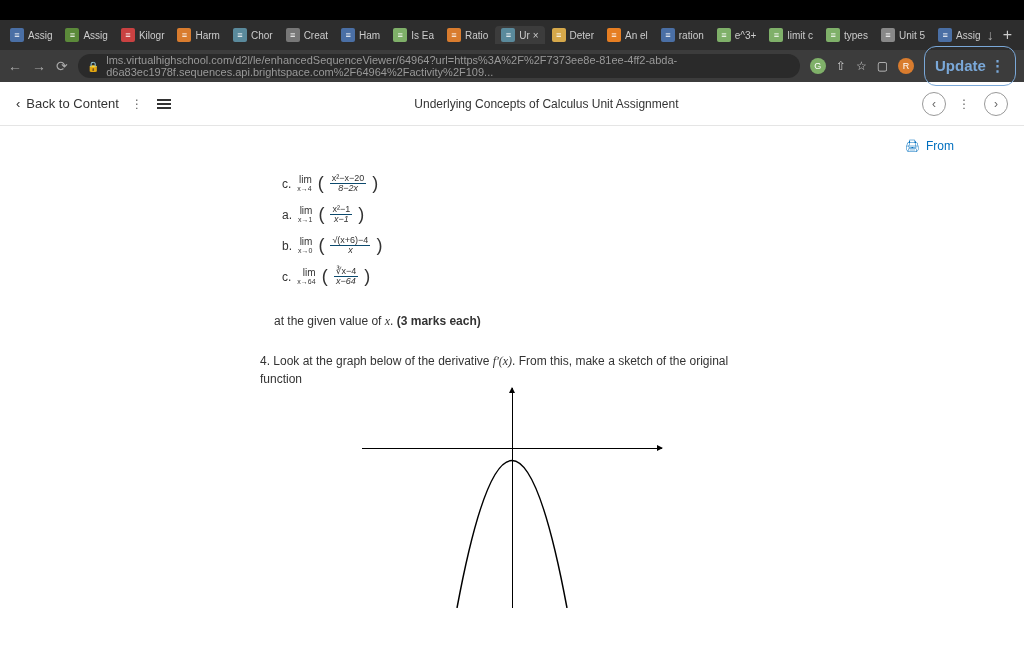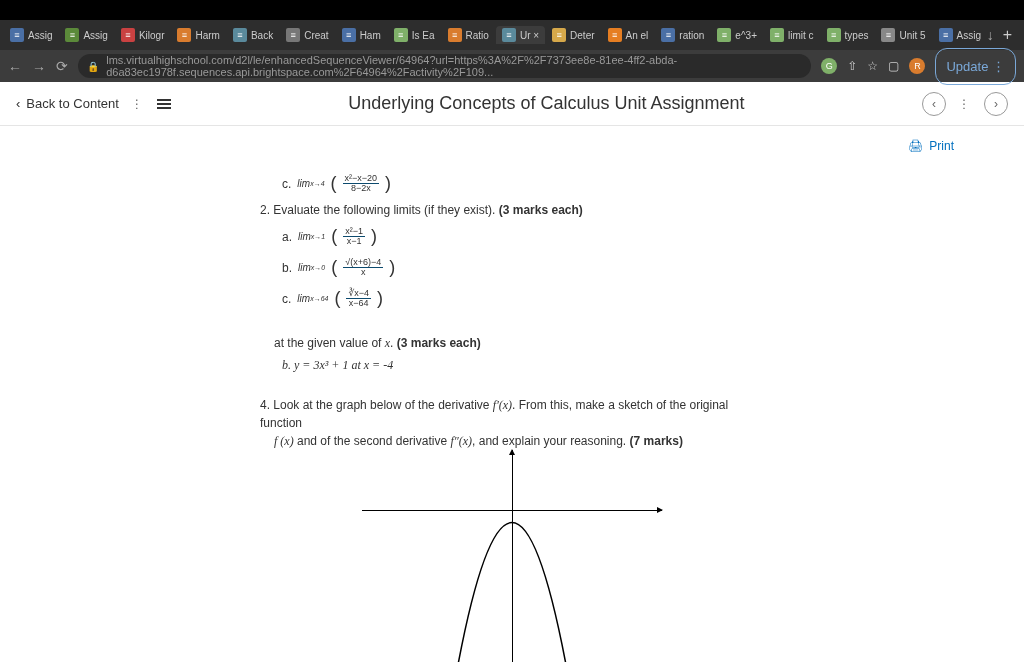--- a/index.html
+++ b/index.html
@@ -11,42 +11,42 @@
 .tab.active { background: #3c3c3c; }
 .tab-ico { width: 14px; height: 14px; border-radius: 2px; display: flex; align-items: center; justify-content: center; font-size: 9px; color: #fff; flex-shrink: 0; }
 .tab-add { color: #ccc; font-size: 16px; padding: 0 8px; cursor: pointer; }
 
 .url-bar { background: #3c3c3c; height: 32px; display: flex; align-items: center; padding: 0 8px; gap: 10px; }
 .nav-btn { color: #aaa; font-size: 14px; cursor: pointer; user-select: none; }
 .url-field { flex: 1; background: #2a2a2a; border-radius: 14px; height: 24px; display: flex; align-items: center; padding: 0 10px; gap: 6px; color: #999; font-size: 11px; overflow: hidden; }
 .lock-ico { color: #999; font-size: 10px; }
 .url-actions { display: flex; align-items: center; gap: 10px; }
 .url-act { color: #ccc; font-size: 12px; cursor: pointer; }
-.update-btn { background: transparent; border: 1px solid #7aa8d8; border-radius: 12px; padding: 10px 10px; color: #7aa8d8; font-size: 13px; cursor: pointer; }
+.update-btn { background: transparent; border: 1px solid #7aa8d8; border-radius: 12px; padding: 10px 10px; color: #7aa8d8; font-size: 15px; cursor: pointer; font-weight: bold; }
 .icon-circle { width: 16px; height: 16px; border-radius: 50%; display: flex; align-items: center; justify-content: center; font-size: 9px; }
 
 .content-bar { height: 44px; background: #fff; border-bottom: 1px solid #e5e5e5; display: flex; align-items: center; padding: 0 16px; gap: 12px; }
 .back-link { color: #333; font-size: 13px; display: flex; align-items: center; gap: 6px; cursor: pointer; }
 .ham { display: flex; flex-direction: column; gap: 2px; cursor: pointer; }
 .ham span { width: 14px; height: 2px; background: #333; }
-.page-title { flex: 1; text-align: center; color: #333; font-size: 18px; }
+.page-title { flex: 1; text-align: center; color: #333; font-size: 12px; }
 .nav-circ { border: 1px solid #999; border-radius: 50%; width: 24px; height: 24px; display: flex; align-items: center; justify-content: center; color: #666; font-size: 12px; cursor: pointer; }
 .dots { color: #666; letter-spacing: 2px; font-size: 12px; cursor: pointer; }
 
 .print-row { height: 40px; display: flex; align-items: center; justify-content: flex-end; padding-right: 70px; }
 .print-btn { color: #006fbf; font-size: 12px; display: flex; align-items: center; gap: 6px; cursor: pointer; }
 
 .doc { padding: 0 260px 20px 260px; color: #333; font-size: 12px; line-height: 1.5; }
 .q { margin-bottom: 22px; }
 .sub { margin-left: 22px; margin-top: 4px; }
 .sub-item { display: flex; align-items: center; gap: 6px; margin-bottom: 4px; }
 .frac { display: inline-flex; flex-direction: column; align-items: center; font-size: 9px; line-height: 1; vertical-align: middle; }
 .frac .top { border-bottom: 1px solid #0c4a6e; padding: 0 2px; }
-.frac .bot { padding: 0 2px; }
-.lim { display: inline-flex; flex-direction: row; align-items: center; font-size: 10px; line-height: 1; vertical-align: middle; font-style: italic; }
+.frac .bot { padding: 0 2px; font-style: italic; }
+.lim { display: inline-flex; flex-direction: column; align-items: flex-end; font-size: 10px; line-height: 1; vertical-align: middle; }
 .lim .lb { font-size: 7px; }
 .paren { font-size: 18px; vertical-align: middle; }
 .math { font-family: 'Times New Roman', serif; font-style: italic; }
 
 .graph { margin: 20px auto 0 auto; width: 300px; height: 200px; position: relative; }
 .axis-x { position: absolute; top: 40px; left: 0; width: 100%; height: 1px; background: #000; }
 .axis-x::after { content: ''; position: absolute; right: -1px; top: -3px; border-left: 6px solid #000; border-top: 3px solid transparent; border-bottom: 3px solid transparent; }
 .axis-y { position: absolute; left: 150px; top: -20px; width: 1px; height: 220px; background: #000; }
 .axis-y::before { content: ''; position: absolute; top: -1px; left: -3px; border-bottom: 6px solid #000; border-left: 3px solid transparent; border-right: 3px solid transparent; }
 svg.curve { position: absolute; top: -20px; left: 0; }
@@ -69,21 +69,21 @@
       <div class="tab">
         <span class="tab-ico" style="background: rgb(201, 65, 65);">≡</span>
         <span>Kilogr</span>
       </div>
       <div class="tab">
         <span class="tab-ico" style="background: rgb(217, 124, 46);">≡</span>
         <span>Harm</span>
       </div>
       <div class="tab">
         <span class="tab-ico" style="background: rgb(90, 138, 156);">≡</span>
-        <span>Back</span>
+        <span>Chor</span>
       </div>
       <div class="tab">
         <span class="tab-ico" style="background: rgb(119, 119, 119);">≡</span>
         <span>Creat</span>
       </div>
       <div class="tab">
         <span class="tab-ico" style="background: rgb(74, 111, 165);">≡</span>
         <span>Ham</span>
       </div>
       <div class="tab">
@@ -166,21 +166,21 @@
     </div>
   <div class="page-title">Underlying Concepts of Calculus Unit Assignment</div>
   <div class="nav-circ">‹</div>
   <span class="dots">⋮</span>
   <div class="nav-circ">›</div>
 </div>
 
 <div class="print-row">
   <div class="print-btn">
     <span>🖨</span>
-    <span>Print</span>
+    <span>From</span>
   </div>
 </div>
 
 <div class="doc">
 
   <div class="sub">
     <div class="sub-item">
       <span>c.</span>
       <span class="lim">
           <span>lim</span>
@@ -189,21 +189,20 @@
       <span class="paren">(</span>
       <span class="frac">
           <span class="top">x²−x−20</span>
           <span class="bot">8−2x</span>
         </span>
       <span class="paren">)</span>
     </div>
   </div>
 
   <div class="q">
-    <div><span>2. Evaluate the following limits (if they exist). </span><b>(3 marks each)</b></div>
     <div class="sub">
       <div class="sub-item">
         <span>a.</span>
         <span class="lim">
             <span>lim</span>
             <span class="lb">x→1</span>
           </span>
         <span class="paren">(</span>
         <span class="frac">
             <span class="top">x²−1</span>
@@ -236,27 +235,25 @@
             <span class="bot">x−64</span>
           </span>
         <span class="paren">)</span>
       </div>
     </div>
   </div>
 
   <div class="q">
     <div style="margin-left:14px;"><span>at the given value of </span><span class="math">x</span><span>. </span><b>(3 marks each)</b></div>
     <div class="sub">
-      <div class="math">b. y = 3x³ + 1 at x = -4</div>
     </div>
   </div>
 
   <div class="q">
     <div><span>4. Look at the graph below of the derivative </span><span class="math">f′(x)</span><span>. From this, make a sketch of the original function</span></div>
-    <div style="margin-left:14px;"><span class="math">f (x)</span><span> and of the second derivative </span><span class="math">f″(x)</span><span>, and explain your reasoning. </span><b>(7 marks)</b></div>
     <div class="graph">
       <div class="axis-x"></div>
       <div class="axis-y"></div>
       <svg class="curve" width="300" height="220">
         <path d="M 95 220 Q 150 -75 205 220" stroke="#000" stroke-width="1.5" fill="none"></path>
       </svg>
     </div>
   </div>
 
 </div>

